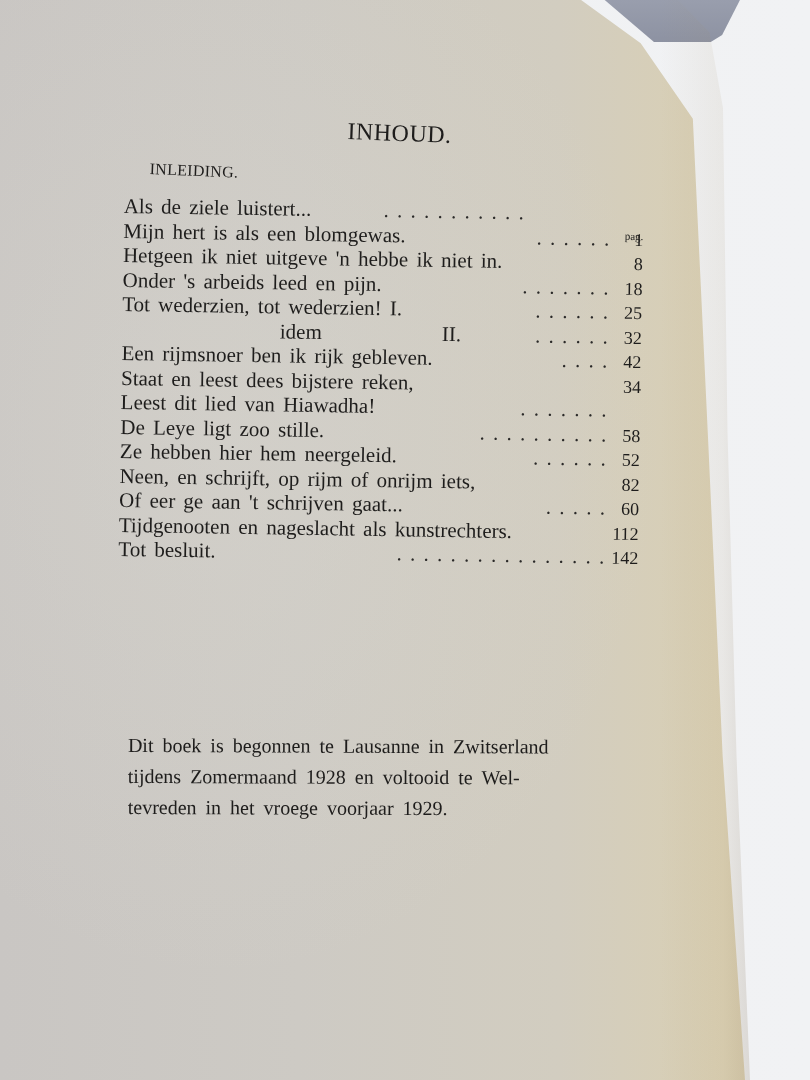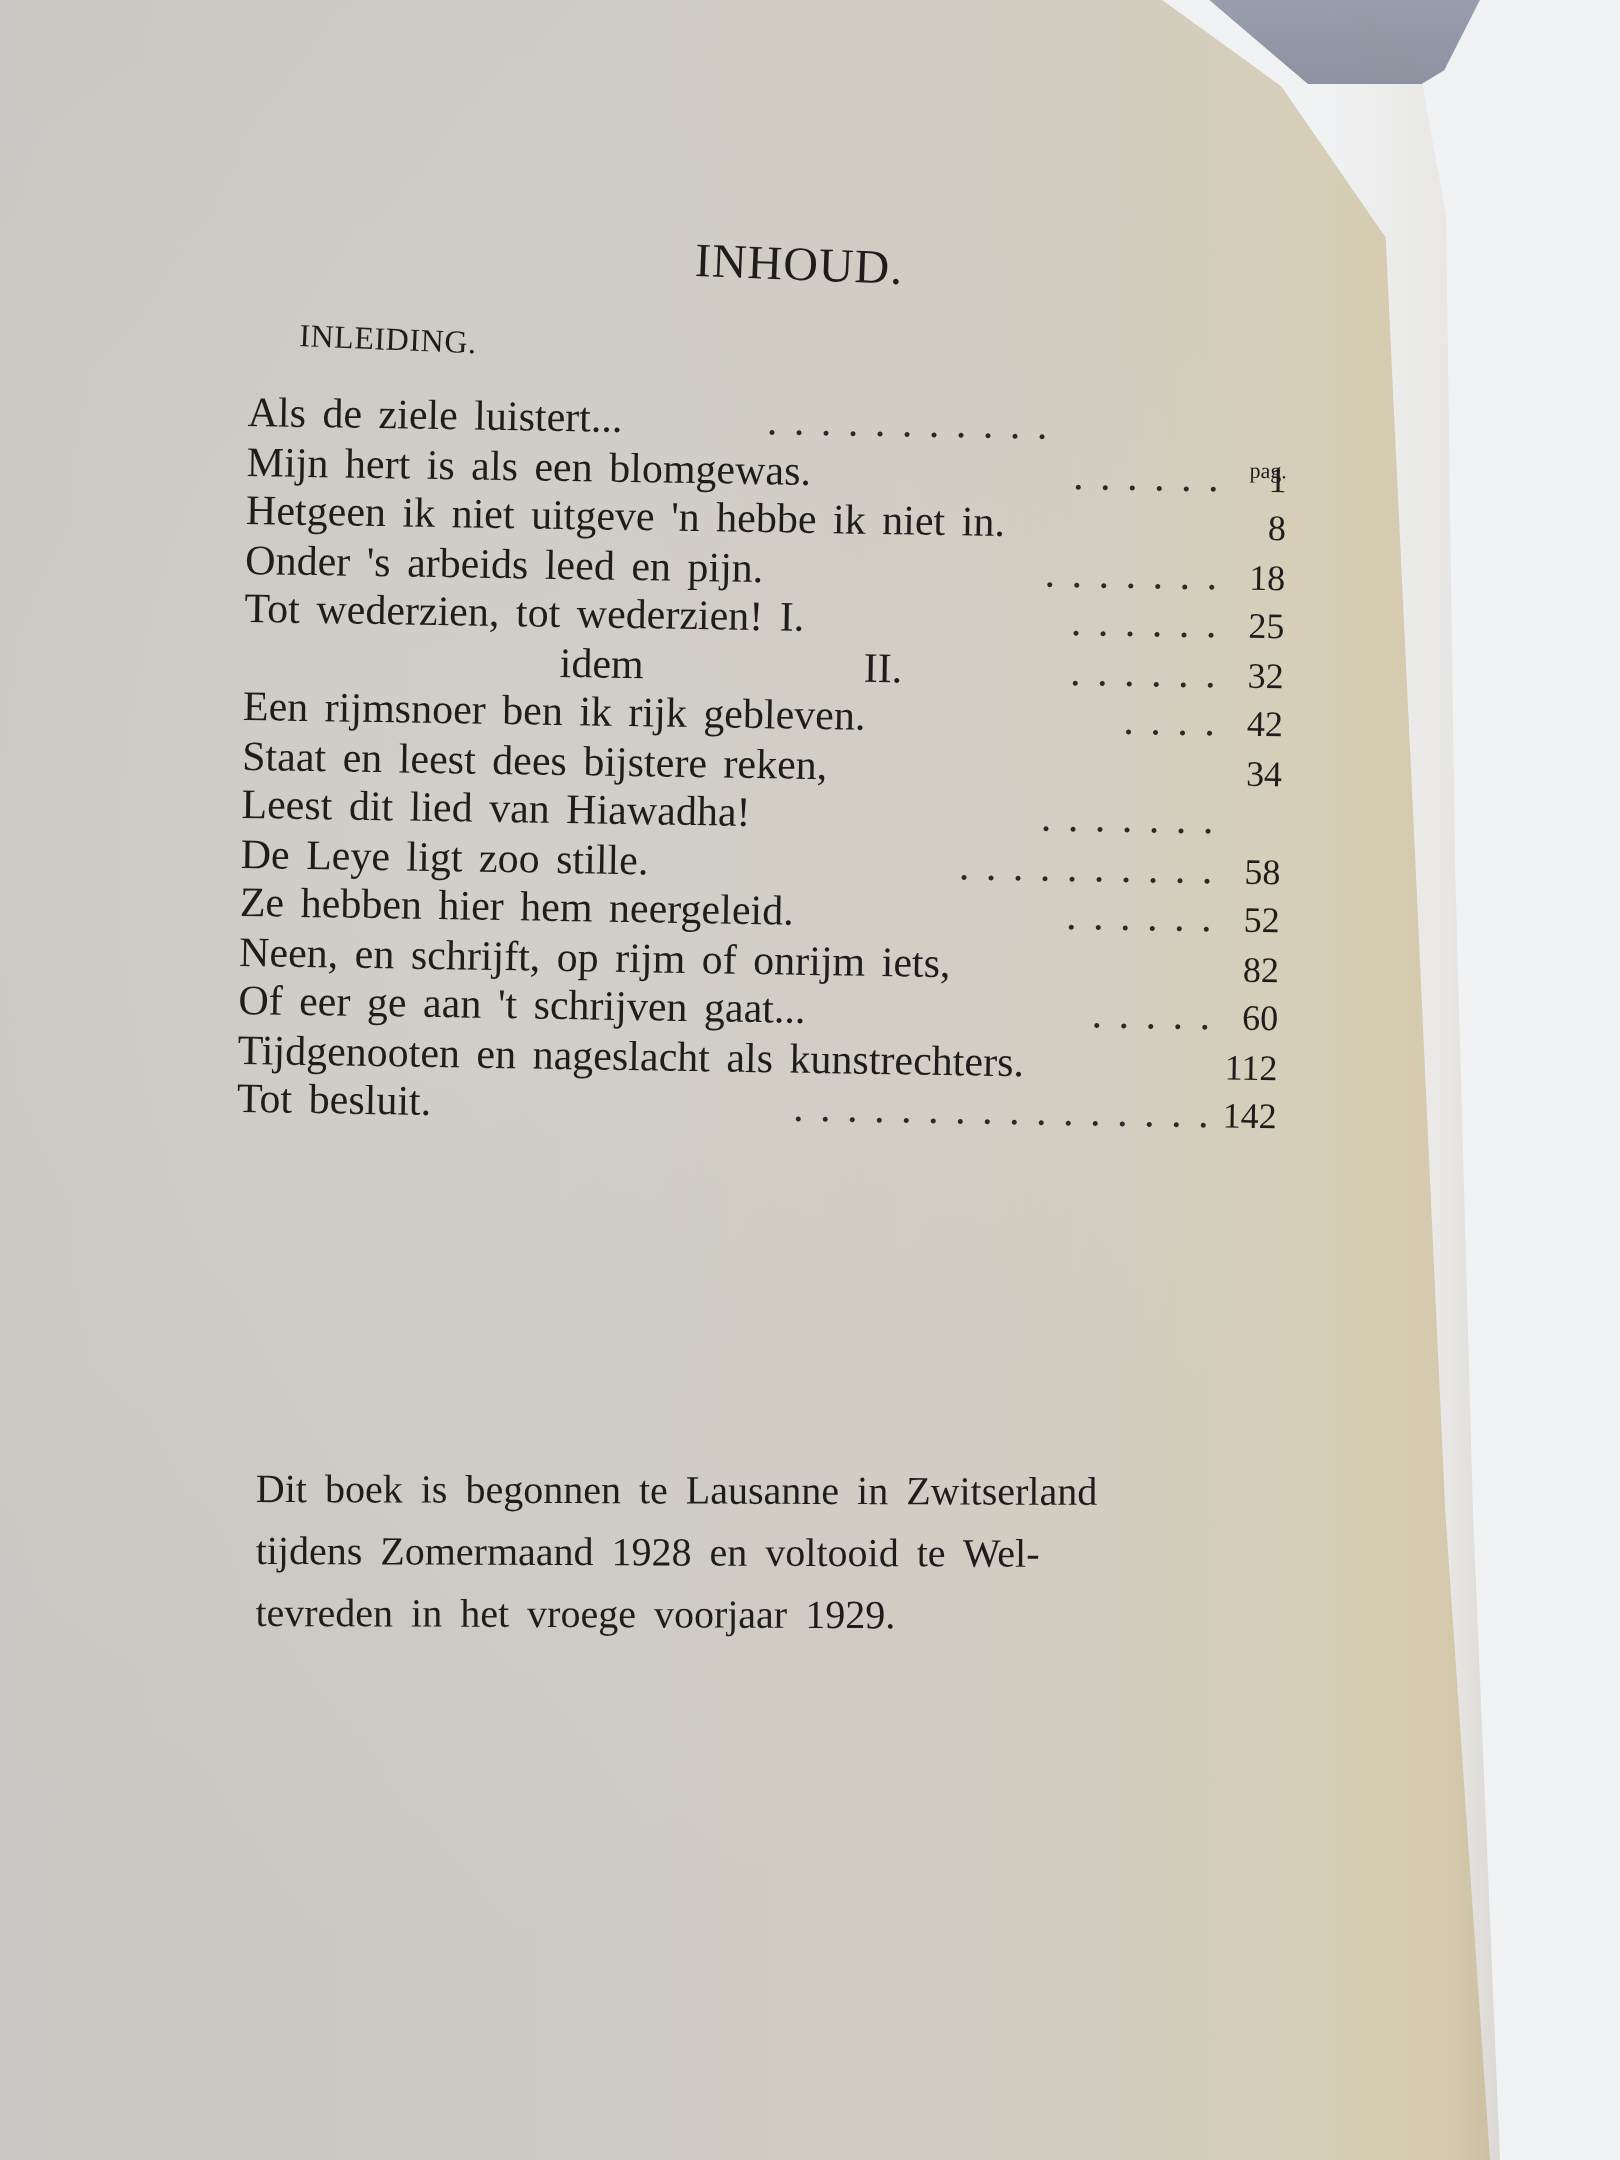--- a/index.html
+++ b/index.html
@@ -117,21 +117,21 @@
     .toc-row .page-num {
       position: absolute;
       right: 0;
       top: 1px;
       font-size: 18px;
       text-align: right;
     }
     .toc-row .suffix {
       position: absolute;
       top: 0;
-      left: 310px;
+      left: 320px;
     }
     .pag-label {
       position: absolute;
       right: 0;
       top: 28px;
       font-size: 11px;
     }
 
     .note {
       position: absolute;

